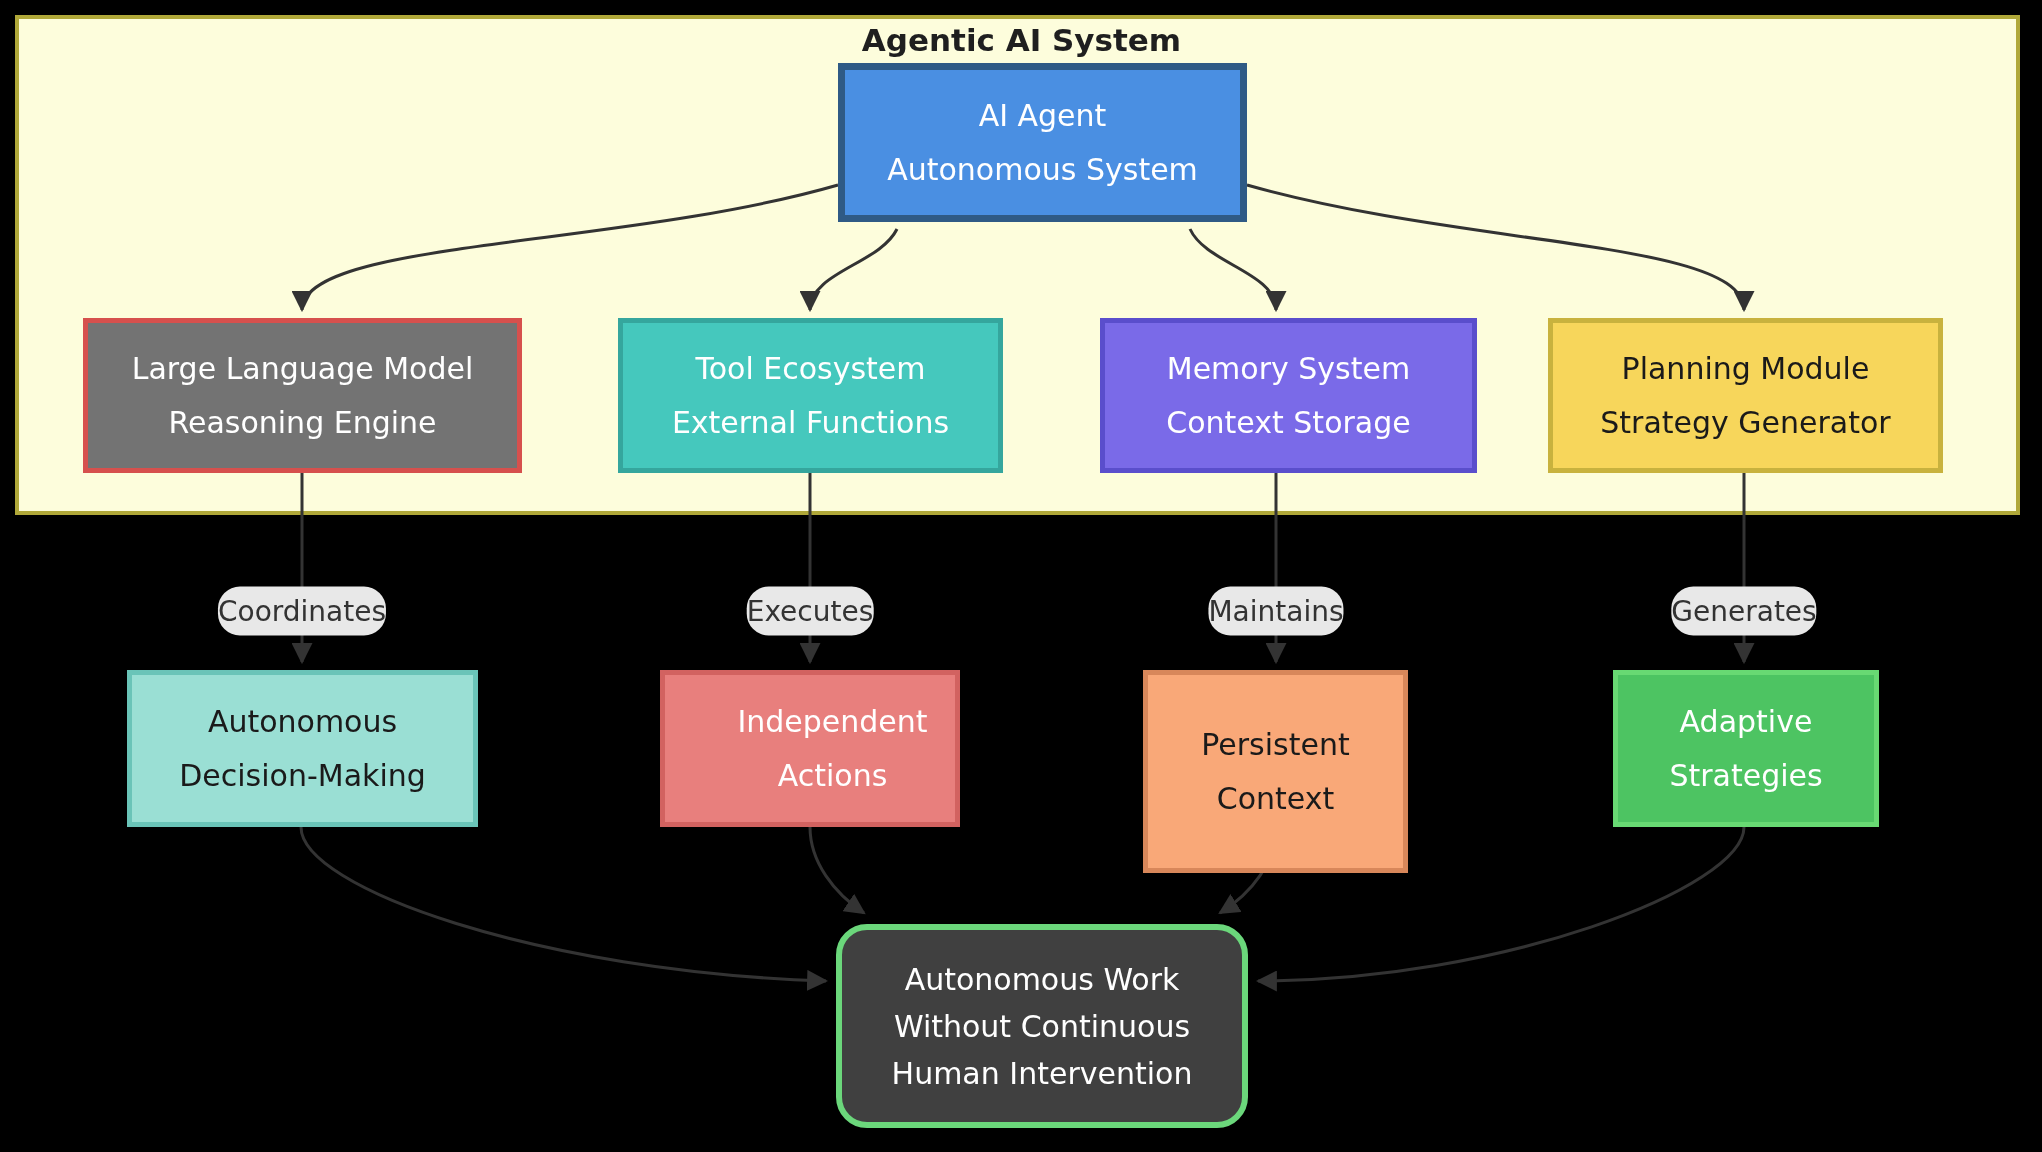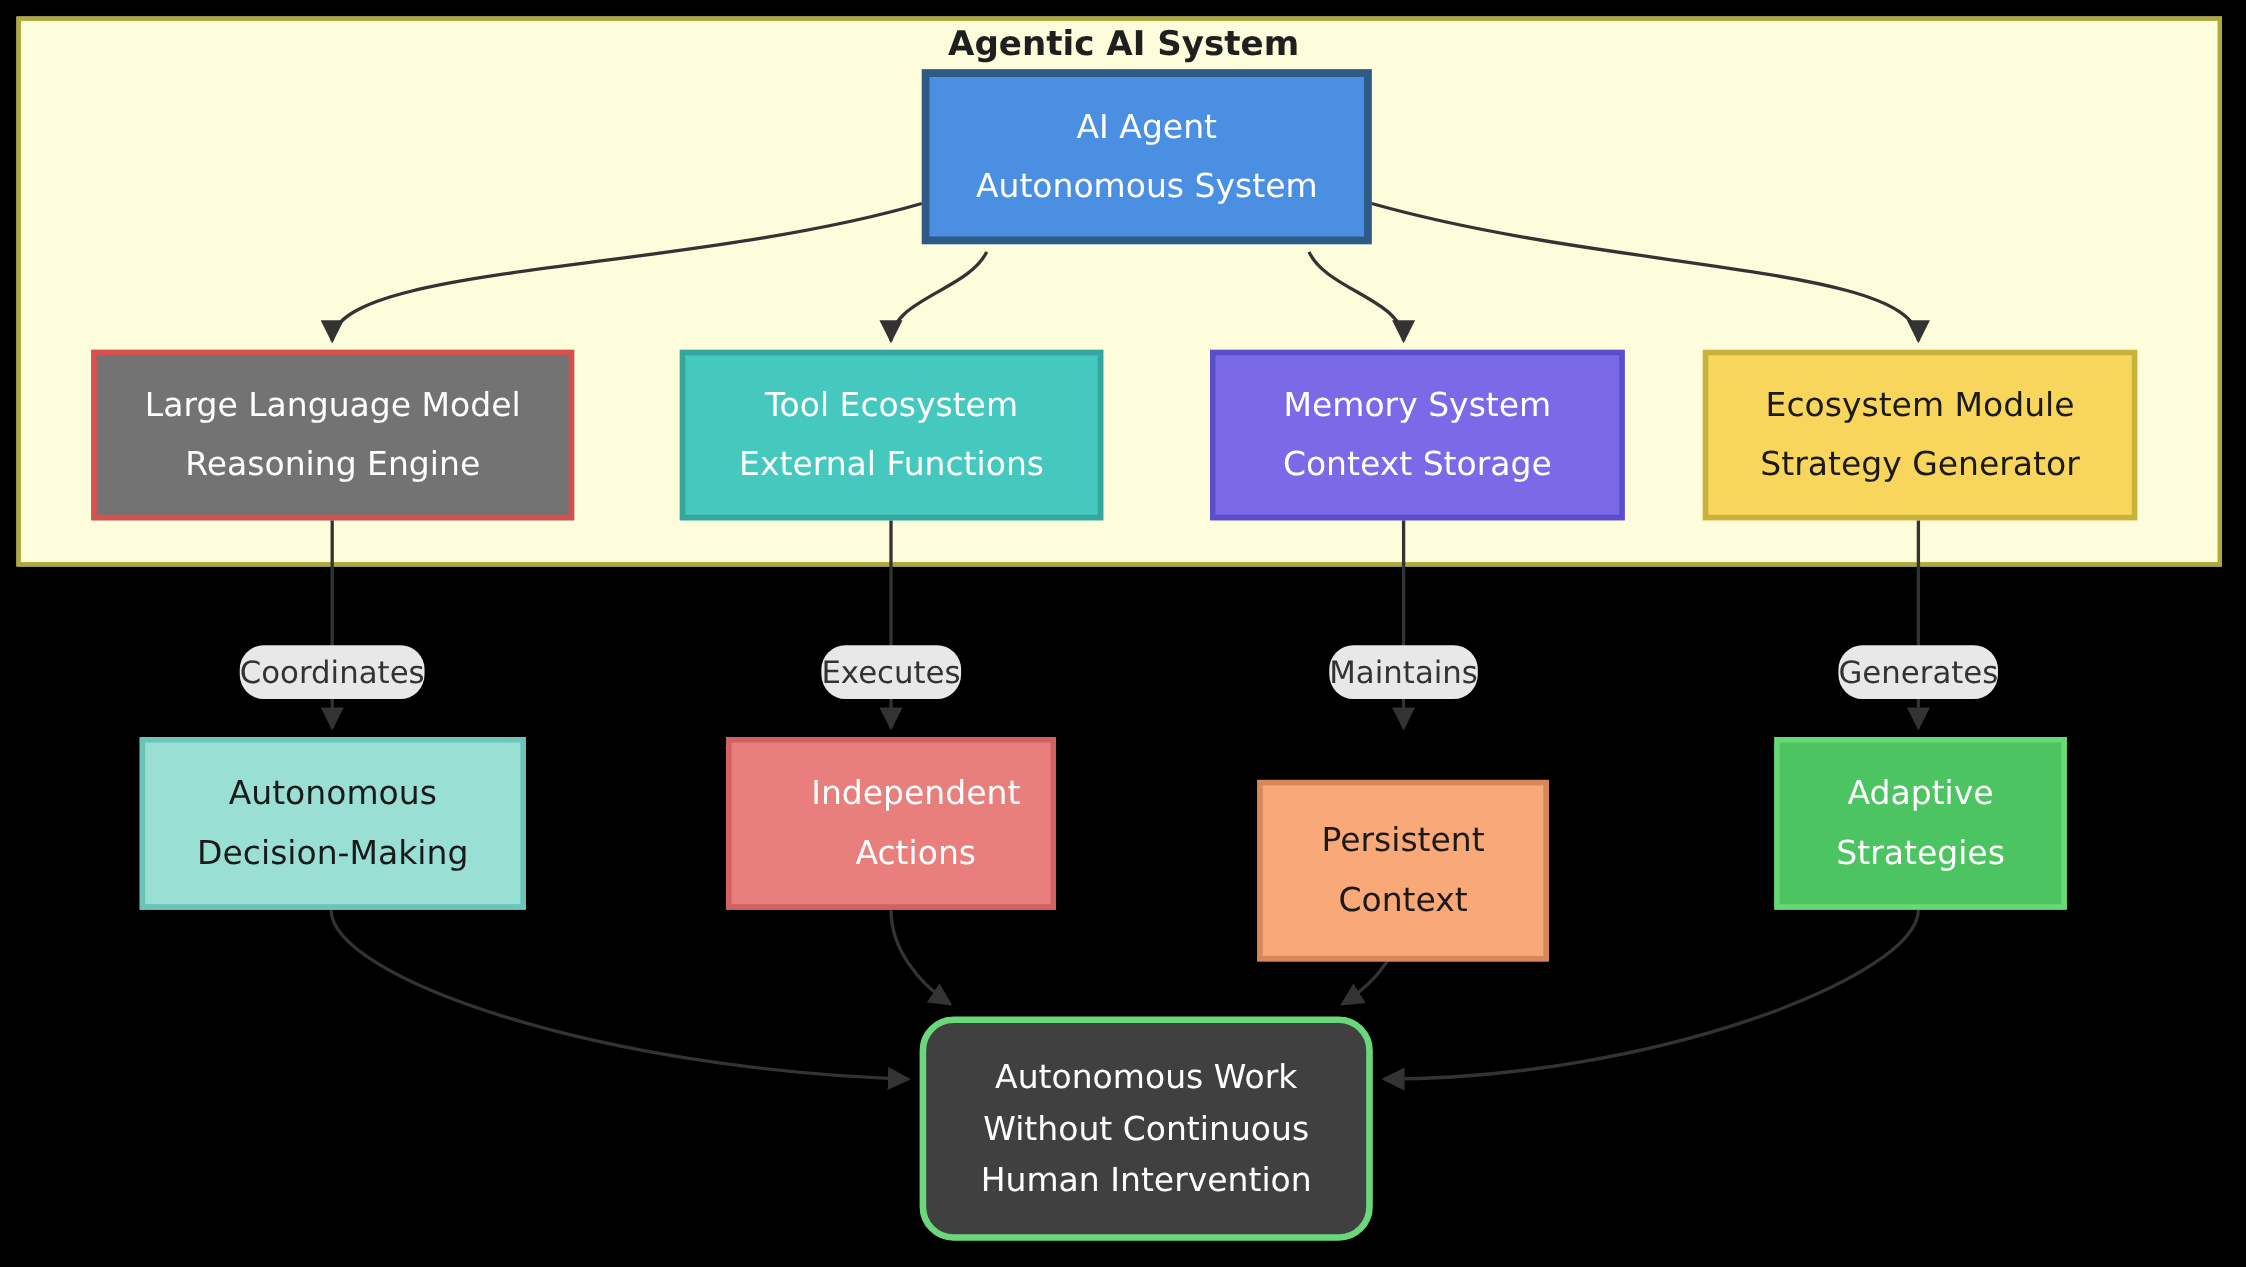--- a/index.html
+++ b/index.html
@@ -52,21 +52,21 @@
     z-index: 3;
     border-style: solid;
   }
   #n-agent      { left: 838px;  top: 63px;  width: 409px; height: 159px; border-width: 7px; }
   #n-llm        { left: 83px;   top: 318px; width: 439px; height: 155px; border-width: 5px; }
   #n-tools      { left: 618px;  top: 318px; width: 385px; height: 155px; border-width: 5px; }
   #n-memory     { left: 1100px; top: 318px; width: 377px; height: 155px; border-width: 5px; }
   #n-planning   { left: 1548px; top: 318px; width: 395px; height: 155px; border-width: 5px; }
   #n-decision   { left: 127px;  top: 670px; width: 351px; height: 157px; border-width: 5px; }
   #n-actions    { left: 660px;  top: 670px; width: 300px; height: 157px; border-width: 5px; padding-left: 45px; }
-  #n-context    { left: 1143px; top: 709px; width: 265px; height: 165px; border-width: 5px; }
+  #n-context    { left: 1143px; top: 670px; width: 265px; height: 203px; border-width: 5px; }
   #n-strategies { left: 1613px; top: 670px; width: 266px; height: 157px; border-width: 5px; }
   #n-outcome    { left: 836px;  top: 924px; width: 412px; height: 204px; border-width: 6px; gap: 14px; }
   
   .edge-label {
     position: absolute;
     transform: translate(-50%, -50%);
     background: #e8e8e8;
     color: #333333;
     font-size: 28px;
     padding: 8px 0;
@@ -123,21 +123,21 @@
     <span>Tool Ecosystem</span>
     <span>External Functions</span>
   </div>
 
   <div class="node" id="n-memory" style="background: rgb(122, 106, 232); border-color: rgb(90, 78, 204); color: rgb(255, 255, 255);">
     <span>Memory System</span>
     <span>Context Storage</span>
   </div>
 
   <div class="node" id="n-planning" style="background: rgb(247, 214, 91); border-color: rgb(200, 178, 62); color: rgb(26, 26, 26);">
-    <span>Ecosystem Module</span>
+    <span>Planning Module</span>
     <span>Strategy Generator</span>
   </div>
 
   <div class="edge-label" id="el-coordinates">Coordinates</div>
   <div class="edge-label" id="el-executes">Executes</div>
   <div class="edge-label" id="el-maintains">Maintains</div>
   <div class="edge-label" id="el-generates">Generates</div>
 
   <div class="node" id="n-decision" style="background: rgb(154, 223, 212); border-color: rgb(106, 196, 184); color: rgb(26, 26, 26);">
     <span>Autonomous</span>

